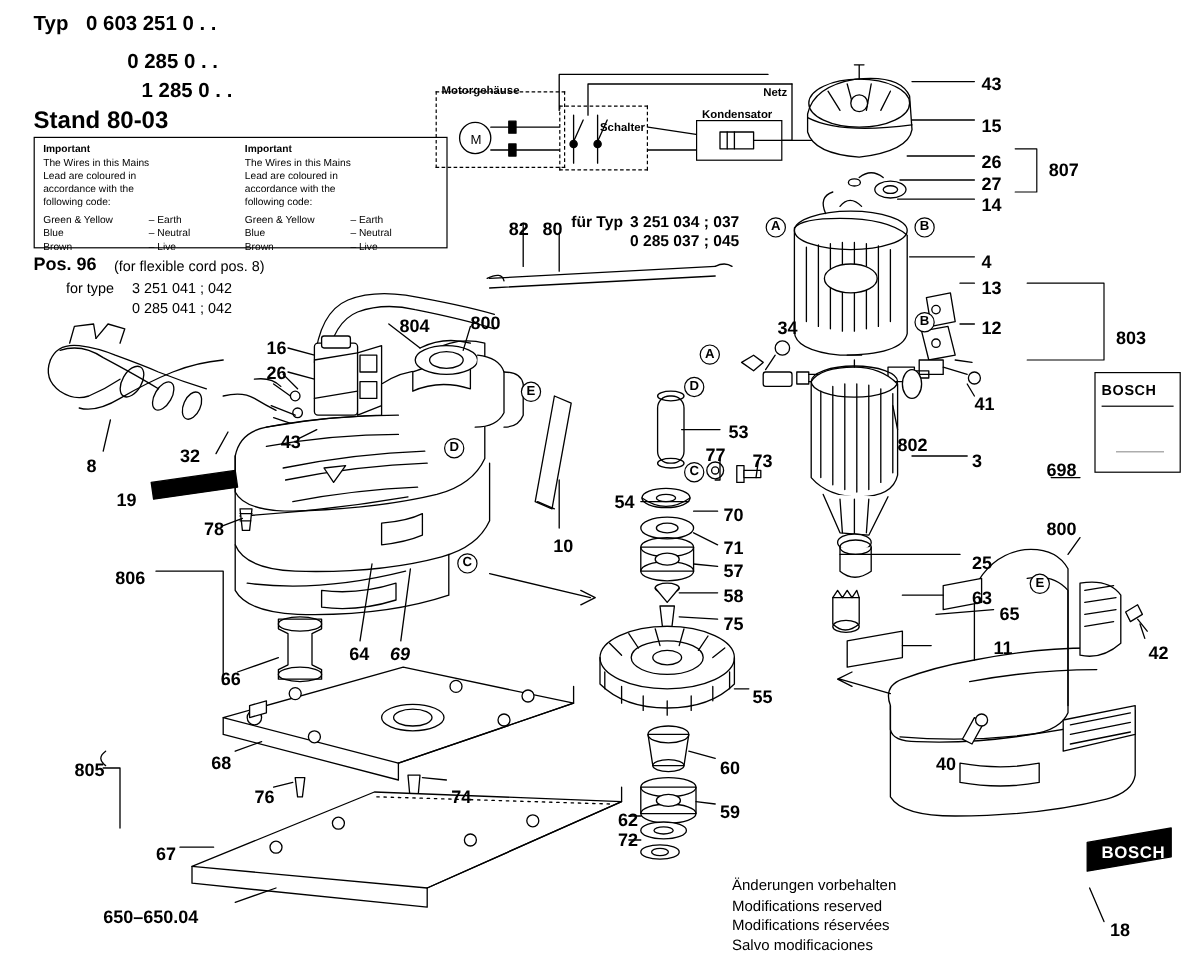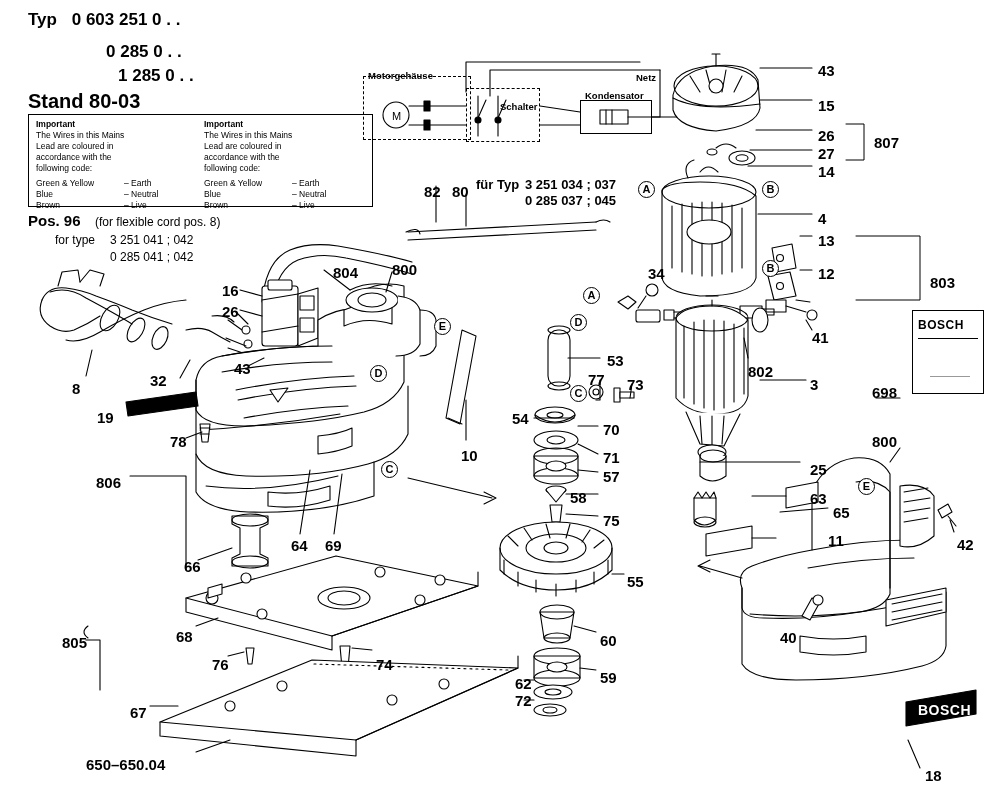--- a/index.html
+++ b/index.html
@@ -494,20 +494,26 @@
       <path d="M88 638 q-8 -6 0 -12"></path>
     </g>
   </svg>
 
   <div class="bosch-box" style="left:912px; top:310px; width:72px; height:84px;"></div>
   <div class="bosch-txt" style="left:918px; top:318px;">BOSCH</div>
   <div class="abs" style="left:918px; top:338px; width:60px; height:1px; background:#000;"></div>
   <div class="abs" style="left:930px; top:376px; width:40px; height:1px; background:#999;"></div>
   <div class="bosch-txt" style="left:918px; top:702px; color:#fff; font-size:14px; z-index:5;">BOSCH</div>
 
+  <div class="footnote">
+    <div>Änderungen vorbehalten</div>
+    <div>Modifications reserved</div>
+    <div>Modifications réservées</div>
+    <div>Salvo modificaciones</div>
+  </div>
 
   <div id="numbers-layer">
       <div class="lbl" style="left: 818px; top: 63px;">43</div>
       <div class="lbl" style="left: 818px; top: 98px;">15</div>
       <div class="lbl" style="left: 818px; top: 128px;">26</div>
       <div class="lbl" style="left: 874px; top: 135px;">807</div>
       <div class="lbl" style="left: 818px; top: 146px;">27</div>
       <div class="lbl" style="left: 818px; top: 164px;">14</div>
       <div class="lbl" style="left: 424px; top: 184px;">82</div>
       <div class="lbl" style="left: 452px; top: 184px;">80</div>
@@ -530,31 +536,31 @@
       <div class="lbl" style="left: 234px; top: 361px;">43</div>
       <div class="lbl" style="left: 150px; top: 373px;">32</div>
       <div class="lbl" style="left: 72px; top: 381px;">8</div>
       <div class="lbl" style="left: 512px; top: 411px;">54</div>
       <div class="lbl" style="left: 603px; top: 422px;">70</div>
       <div class="lbl" style="left: 97px; top: 410px;">19</div>
       <div class="lbl" style="left: 603px; top: 450px;">71</div>
       <div class="lbl" style="left: 461px; top: 448px;">10</div>
       <div class="lbl" style="left: 170px; top: 434px;">78</div>
       <div class="lbl" style="left: 603px; top: 469px;">57</div>
-      <div class="lbl" style="left: 570px; top: 490px;">58</div>
+      <div class="lbl" style="left: 603px; top: 490px;">58</div>
       <div class="lbl" style="left: 810px; top: 462px;">25</div>
       <div class="lbl" style="left: 96px; top: 475px;">806</div>
       <div class="lbl" style="left: 872px; top: 434px;">800</div>
       <div class="lbl" style="left: 603px; top: 513px;">75</div>
       <div class="lbl" style="left: 810px; top: 491px;">63</div>
       <div class="lbl" style="left: 833px; top: 505px;">65</div>
       <div class="lbl" style="left: 957px; top: 537px;">42</div>
       <div class="lbl" style="left: 780px; top: 533px; margin-left: 48px;">11</div>
       <div class="lbl" style="left: 291px; top: 538px;">64</div>
-      <div class="lbl" style="left: 325px; top: 538px;">69</div>
+      <div class="lbl" style="left: 325px; top: 538px; font-style: italic;">69</div>
       <div class="lbl" style="left: 184px; top: 559px;">66</div>
       <div class="lbl" style="left: 627px; top: 574px;">55</div>
       <div class="lbl" style="left: 176px; top: 629px;">68</div>
       <div class="lbl" style="left: 62px; top: 635px;">805</div>
       <div class="lbl" style="left: 780px; top: 630px;">40</div>
       <div class="lbl" style="left: 600px; top: 633px;">60</div>
       <div class="lbl" style="left: 212px; top: 657px;">76</div>
       <div class="lbl" style="left: 376px; top: 657px;">74</div>
       <div class="lbl" style="left: 515px; top: 676px;">62</div>
       <div class="lbl" style="left: 600px; top: 670px;">59</div>

